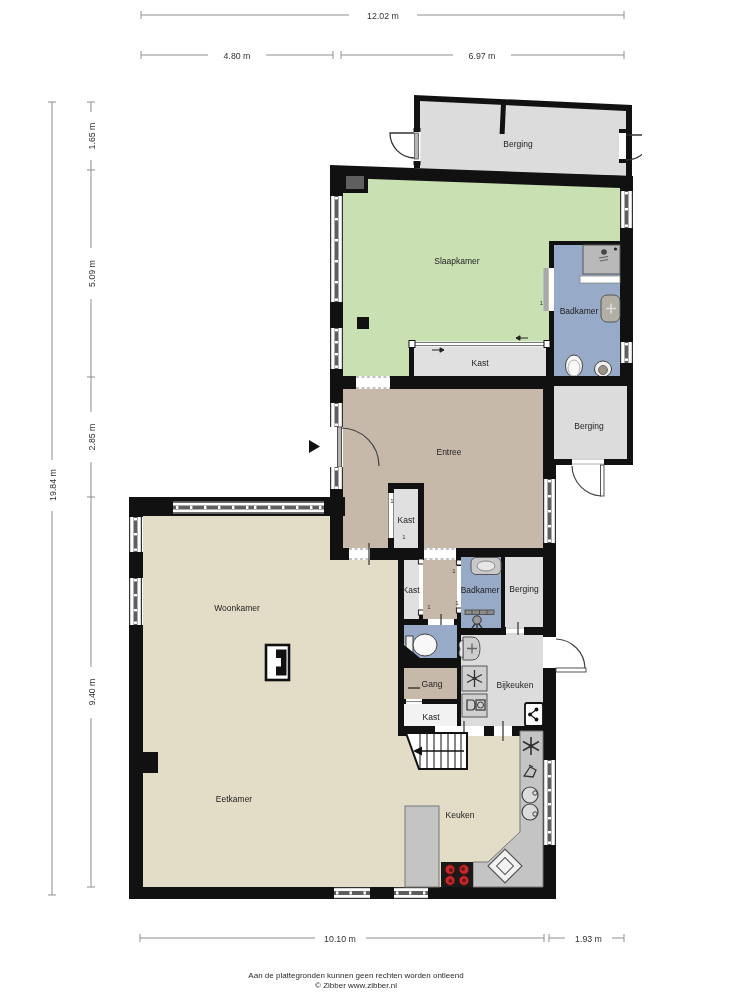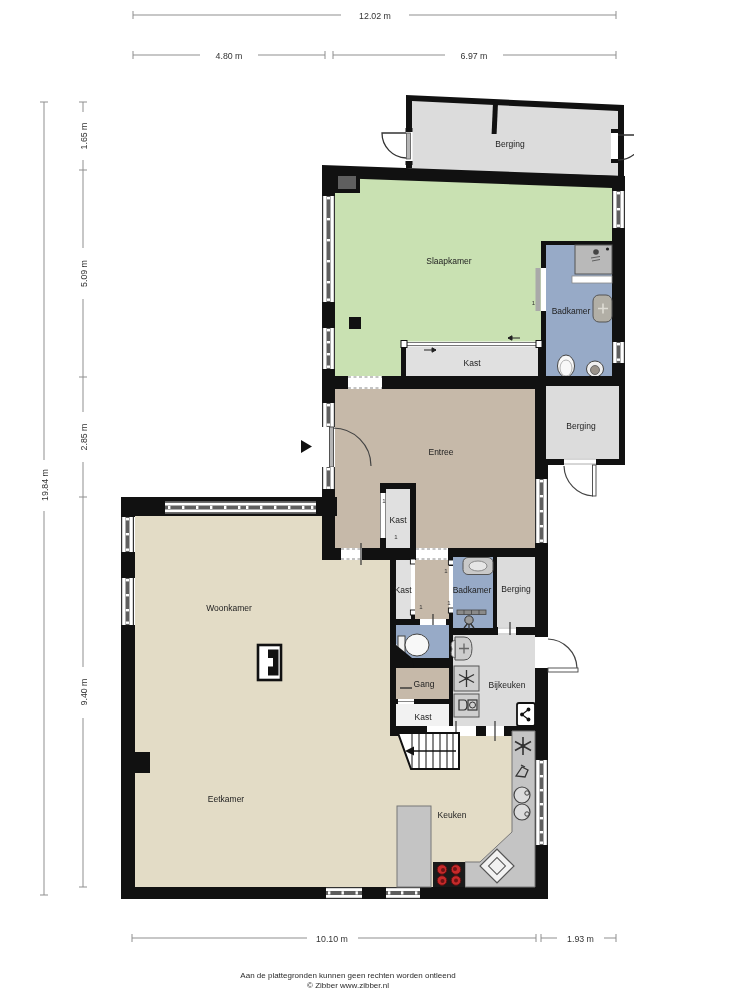--- a/index.html
+++ b/index.html
@@ -1,16 +1,16 @@
 <!DOCTYPE html>
 <html><head>
 <meta charset="utf-8">
 <style>
   html,body{margin:0;padding:0;background:#fff;}
-  #page{width:634px;height:1000px;position:relative;background:#fff;overflow:hidden;}
+  #page{width:634px;height:1000px;position:relative;background:#fff;overflow:hidden;padding-left:8px;}
   svg{display:block;}
   text{font-family:"Liberation Sans", sans-serif;}
 </style>
 </head>
 <body>
 <div id="page">
 <svg width="750" height="1000" viewBox="0 0 750 1000" xmlns="http://www.w3.org/2000/svg">
 <defs>
 </defs>
 

